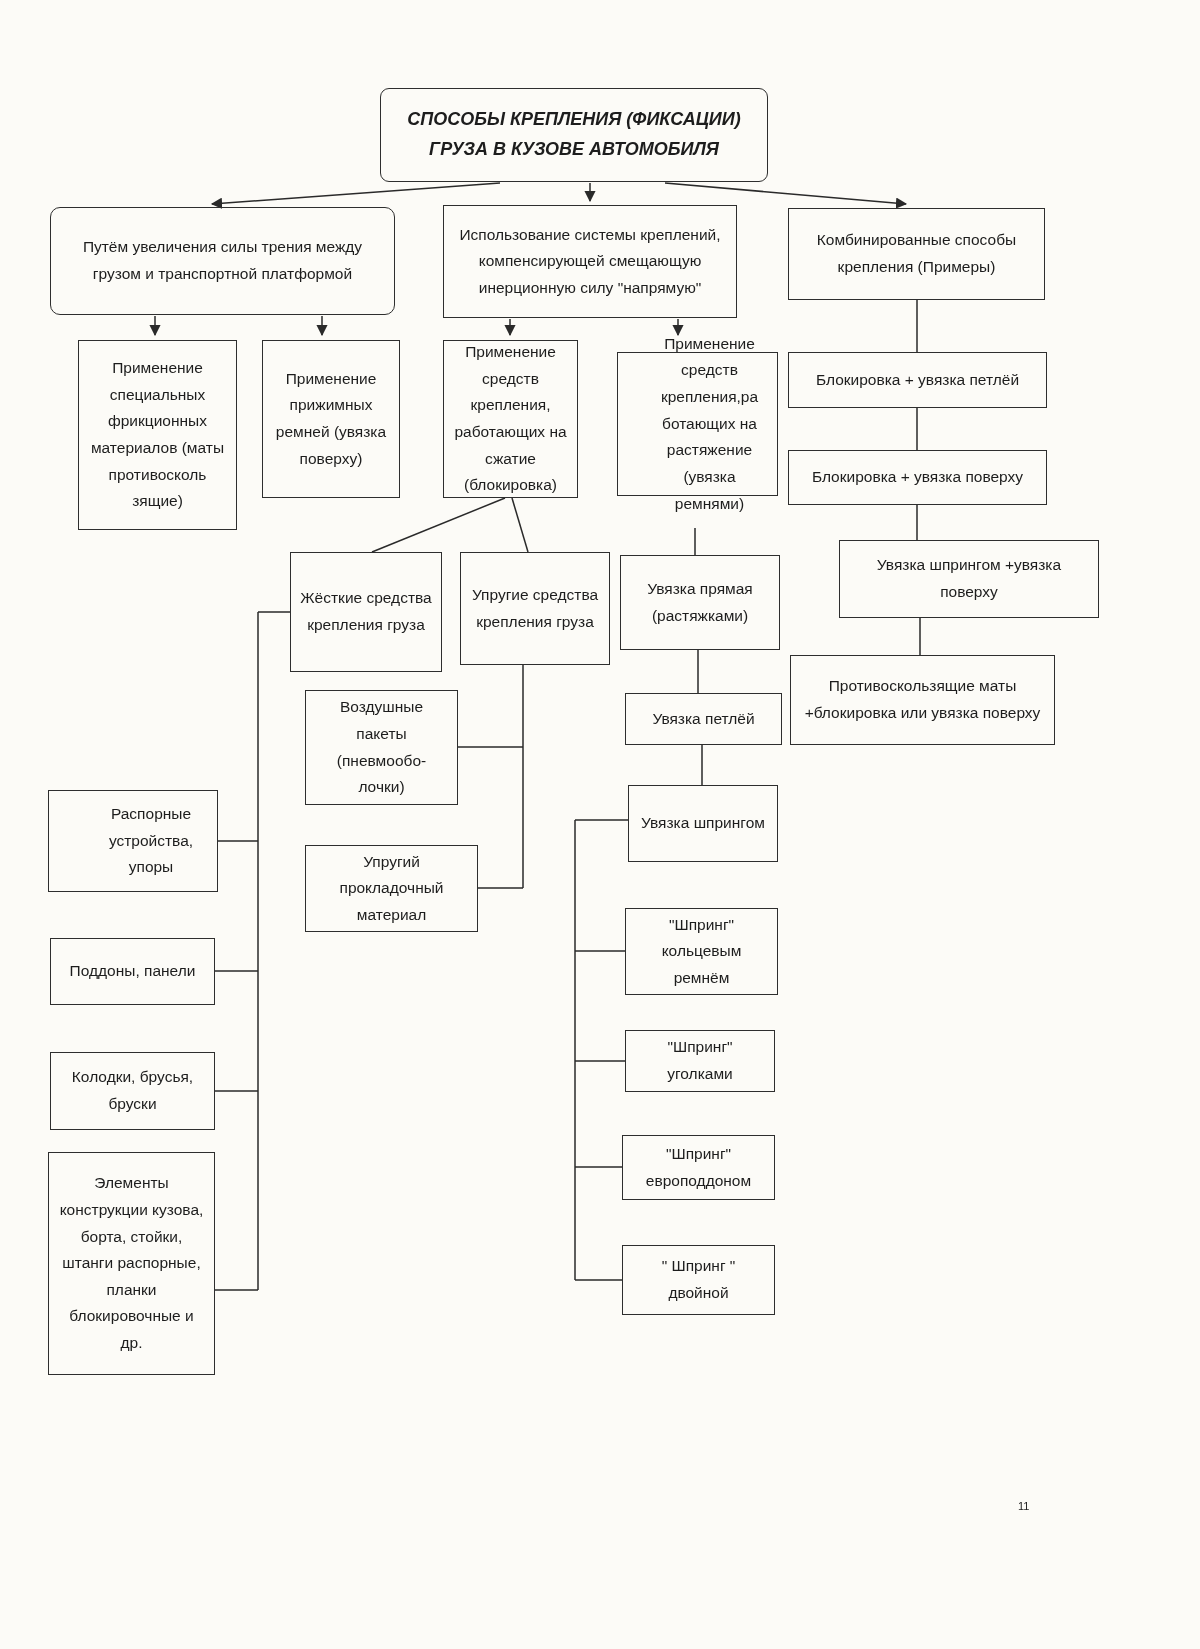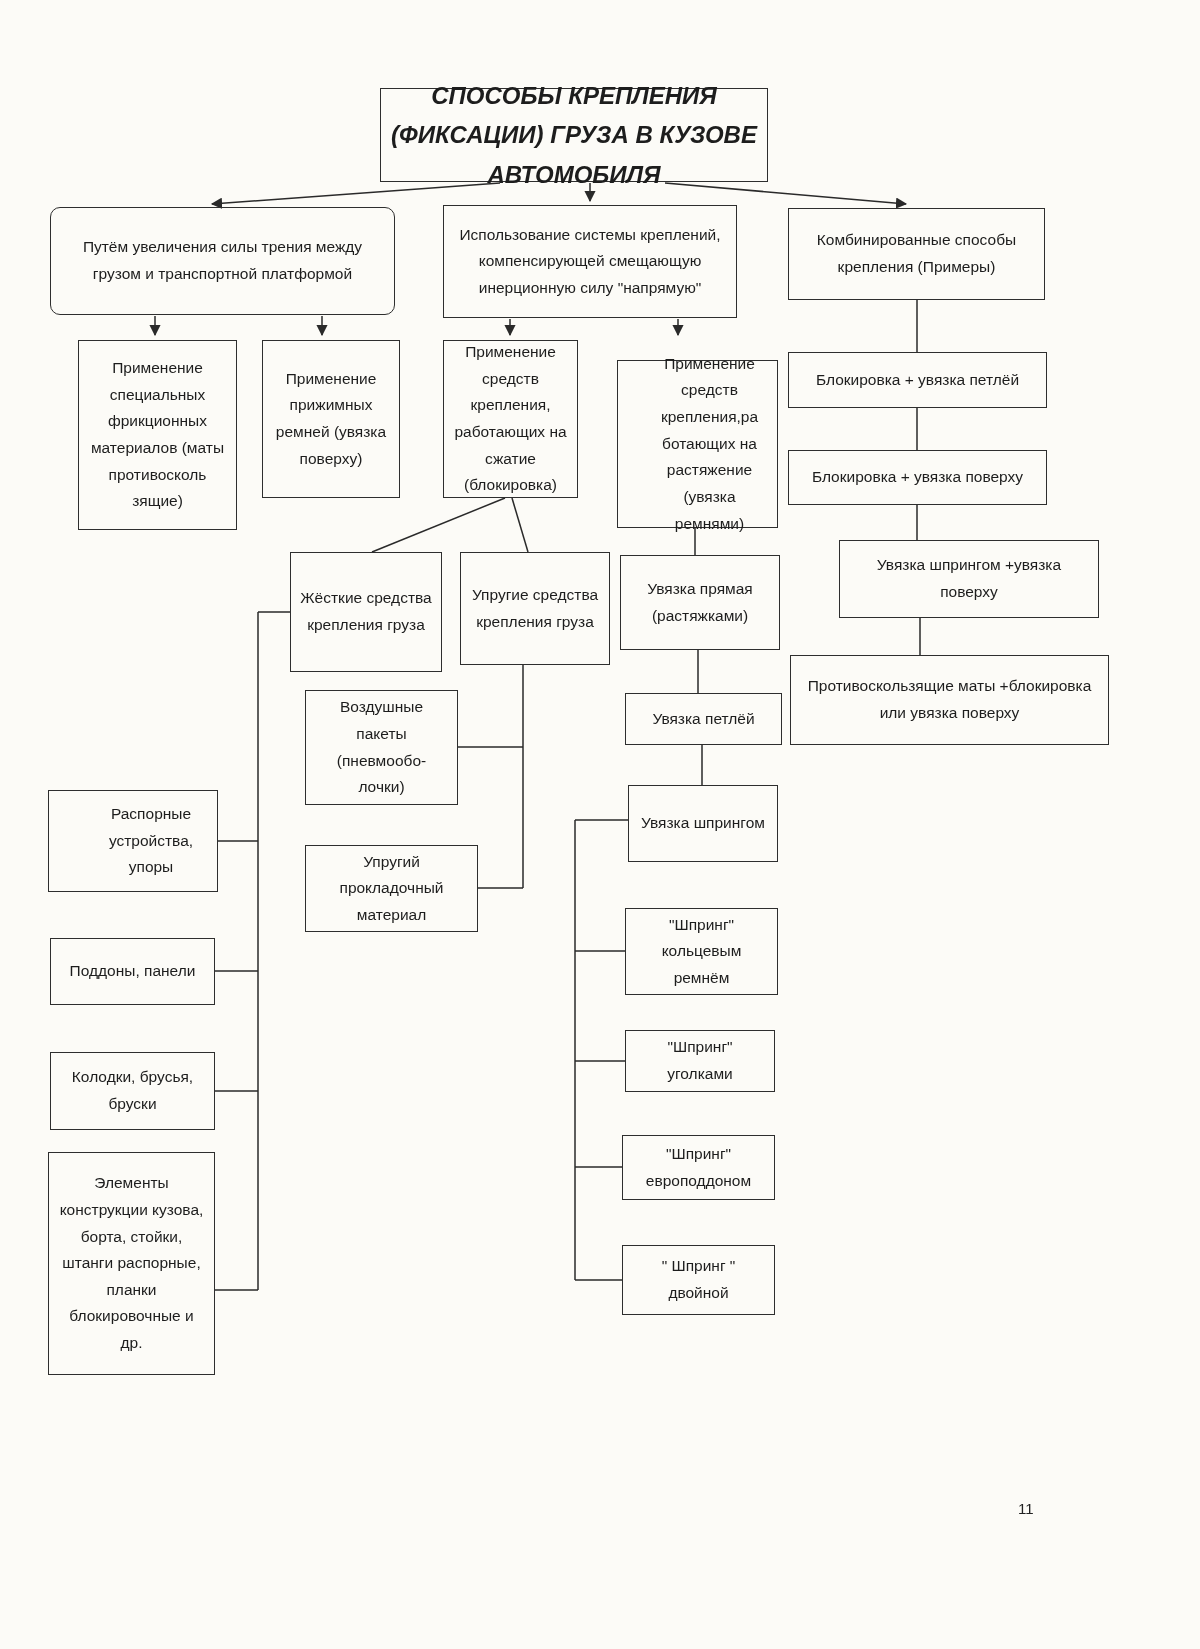--- a/index.html
+++ b/index.html
@@ -31,28 +31,29 @@
     align-items: center;
     justify-content: center;
     text-align: center;
     font-size: 15.5px;
     line-height: 1.72;
     padding: 4px 8px;
   }
   .node.title {
     font-weight: bold;
     font-style: italic;
-    font-size: 24px;
+    font-size: 18px;
     line-height: 1.65;
+    border-radius: 9px;
   }
   .pagenum {
     position: absolute;
     left: 1018px;
     top: 1500px;
-    font-size: 15px;
+    font-size: 11px;
     color: #222;
   }
 </style>
 </head>
 <body>
 
 <div class="page">
 
   <svg class="connectors" viewBox="0 0 1200 1649" xmlns="http://www.w3.org/2000/svg">
     <defs>
@@ -107,26 +108,26 @@
   <div class="node title" style="left:380px; top:88px; width:388px; height:94px;">СПОСОБЫ КРЕПЛЕНИЯ (ФИКСАЦИИ) ГРУЗА В КУЗОВЕ АВТОМОБИЛЯ</div>
 
   <div class="node" style="left:50px; top:207px; width:345px; height:108px;border-radius:10px;">Путём увеличения силы трения между грузом и транспортной платформой</div>
   <div class="node" style="left:443px; top:205px; width:294px; height:113px;">Использование системы креплений, компенсирующей смещающую инерционную силу  "напрямую"</div>
   <div class="node" style="left:788px; top:208px; width:257px; height:92px;">Комбинированные способы крепления (Примеры)</div>
 
   <div class="node" style="left:78px; top:340px; width:159px; height:190px;">Применение специальных фрикционных материалов (маты противосколь зящие)</div>
   <div class="node" style="left:262px; top:340px; width:138px; height:158px;">Применение прижимных ремней (увязка поверху)</div>
 
   <div class="node" style="left:443px; top:340px; width:135px; height:158px;">Применение средств крепления, работающих на сжатие (блокировка)</div>
-  <div class="node" style="left:617px; top:360px; width:161px; height:168px;padding-left:32px;">Применение средств крепления,ра ботающих на растяжение (увязка ремнями)</div>
+  <div class="node" style="left:617px; top:352px; width:161px; height:144px;padding-left:32px;">Применение средств крепления,ра ботающих на растяжение (увязка ремнями)</div>
 
   <div class="node" style="left:788px; top:352px; width:259px; height:56px;">Блокировка + увязка петлёй</div>
   <div class="node" style="left:788px; top:450px; width:259px; height:55px;">Блокировка + увязка поверху</div>
   <div class="node" style="left:839px; top:540px; width:260px; height:78px;">Увязка шпрингом +увязка поверху</div>
-  <div class="node" style="left:790px; top:655px; width:319px; height:90px;">Противоскользящие маты +блокировка или увязка поверху</div>
+  <div class="node" style="left:790px; top:655px; width:265px; height:90px;">Противоскользящие маты +блокировка или увязка поверху</div>
 
   <div class="node" style="left:290px; top:552px; width:152px; height:120px;">Жёсткие средства крепления груза</div>
   <div class="node" style="left:460px; top:552px; width:150px; height:113px;">Упругие средства крепления груза</div>
 
   <div class="node" style="left:620px; top:555px; width:160px; height:95px;">Увязка прямая (растяжками)</div>
   <div class="node" style="left:625px; top:693px; width:157px; height:52px;">Увязка петлёй</div>
   <div class="node" style="left:628px; top:785px; width:150px; height:77px;">Увязка шпрингом</div>
 
   <div class="node" style="left:305px; top:690px; width:153px; height:115px;">Воздушные пакеты (пневмообо-лочки)</div>
   <div class="node" style="left:305px; top:845px; width:173px; height:87px;">Упругий прокладочный материал</div>

